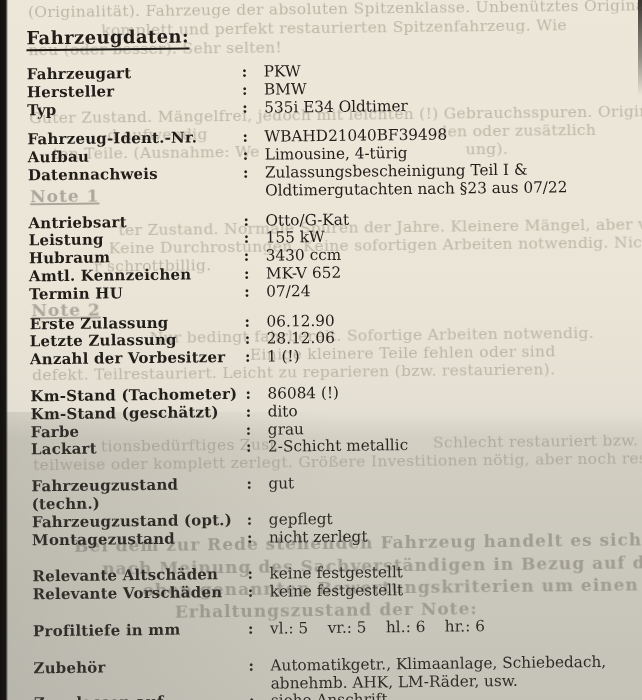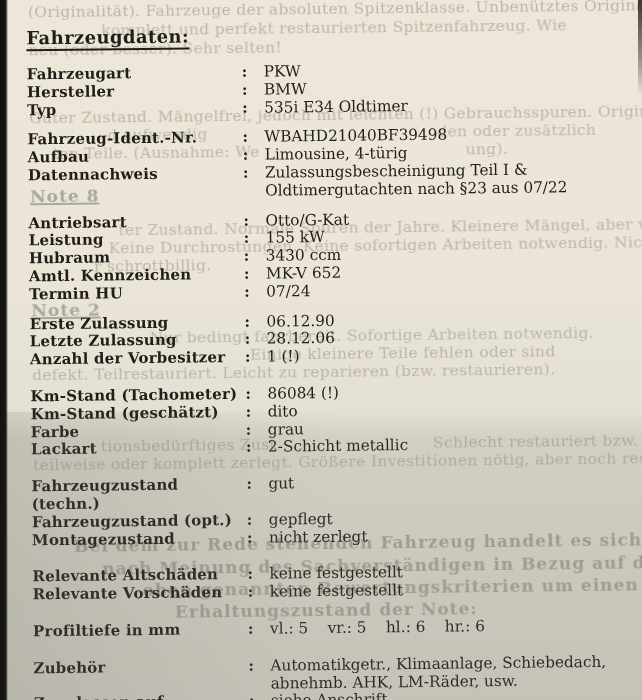--- a/index.html
+++ b/index.html
@@ -46,21 +46,21 @@
   <div class="tilt">
     <div class="bleed" id="bleed-layer">
         <div class="bleed-line" style="left: 32px; top: 0px;">(Originalität). Fahrzeuge der absoluten Spitzenklasse. Unbenütztes Original</div>
         <div class="bleed-line" style="left: 105px; top: 19px;">komplett und perfekt restaurierten Spitzenfahrzeug. Wie</div>
         <div class="bleed-line" style="left: 32px; top: 38px;">neu (oder besser). Sehr selten!</div>
         <div class="bleed-line" style="left: 32px; top: 106px;">Guter Zustand. Mängelfrei, jedoch mit leichten (!) Gebrauchsspuren. Original</div>
         <div class="bleed-line" style="left: 110px; top: 124px;">d aufwendig</div>
         <div class="bleed-line" style="left: 440px; top: 124px;">den oder zusätzlich</div>
         <div class="bleed-line" style="left: 55px; top: 142px;">ten Teile. (Ausnahme: We</div>
         <div class="bleed-line" style="left: 468px; top: 142px; text-align: right;">ung).</div>
-        <div class="bleed-line b u" style="left: 32px; top: 183px;">Note 8</div>
+        <div class="bleed-line b u" style="left: 32px; top: 183px;">Note 1</div>
         <div class="bleed-line" style="left: 120px; top: 219px;">ter Zustand. Normale Spuren der Jahre. Kleinere Mängel, aber voll</div>
         <div class="bleed-line" style="left: 110px; top: 237px;">Keine Durchrostungen. Keine sofortigen Arbeiten notwendig. Nicht</div>
         <div class="bleed-line" style="left: 95px; top: 255px;">r schrottbillig.</div>
         <div class="bleed-line b u" style="left: 32px; top: 297px;">Note 2</div>
         <div class="bleed-line" style="left: 150px; top: 327px;">Nur bedingt fahrbereit. Sofortige Arbeiten notwendig.</div>
         <div class="bleed-line" style="left: 250px; top: 345px;">Einige kleinere Teile fehlen oder sind</div>
         <div class="bleed-line" style="left: 32px; top: 363px;">defekt. Teilrestauriert. Leicht zu reparieren (bzw. restaurieren).</div>
         <div class="bleed-line" style="left: 100px; top: 435px;">tionsbedürftiges Zust</div>
         <div class="bleed-line" style="left: 432px; top: 435px;">Schlecht restauriert bzw.</div>
         <div class="bleed-line" style="left: 32px; top: 453px;">teilweise oder komplett zerlegt. Größere Investitionen nötig, aber noch restau-</div>

